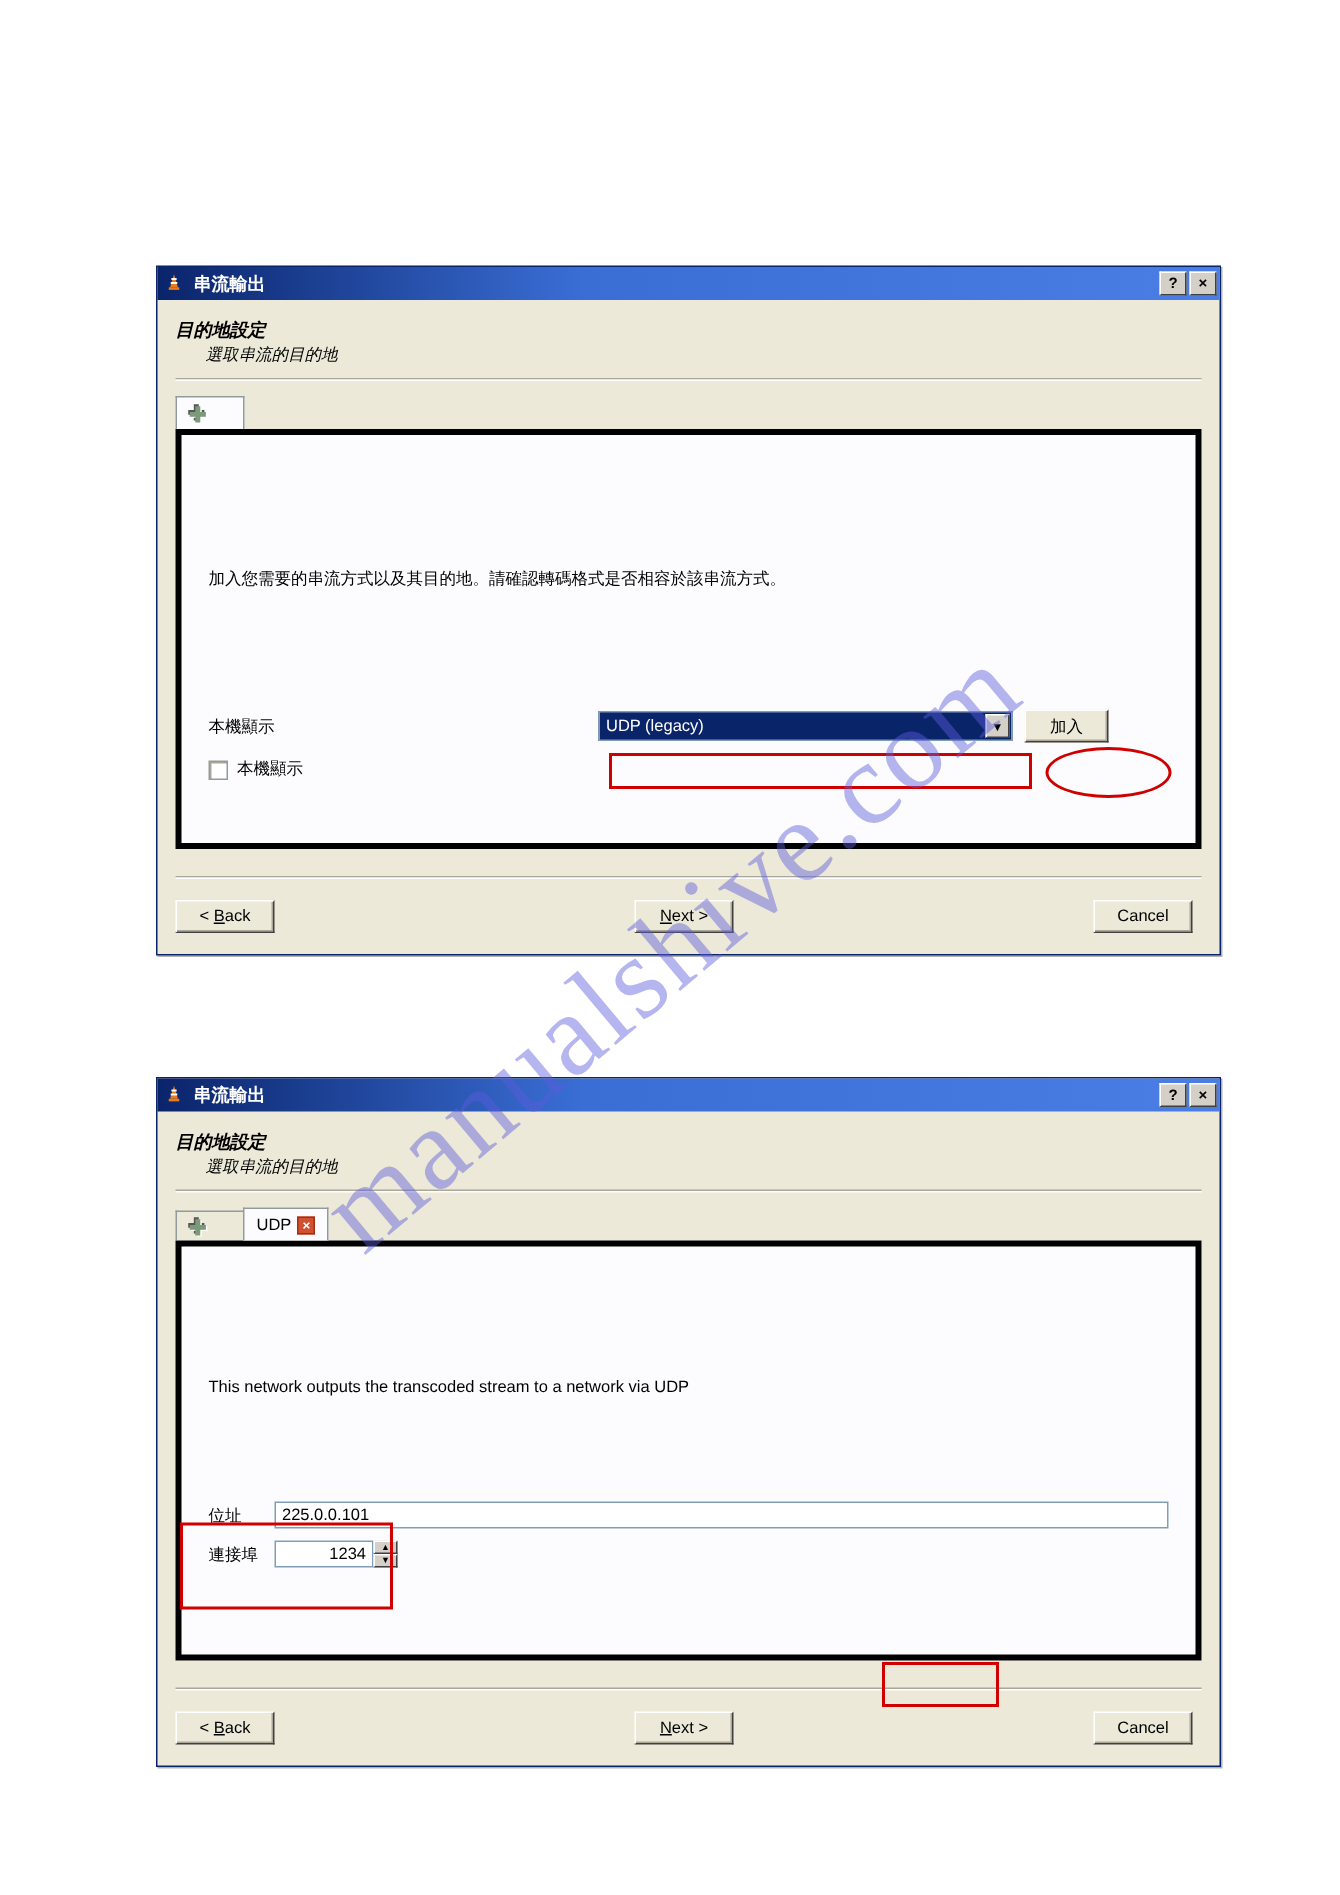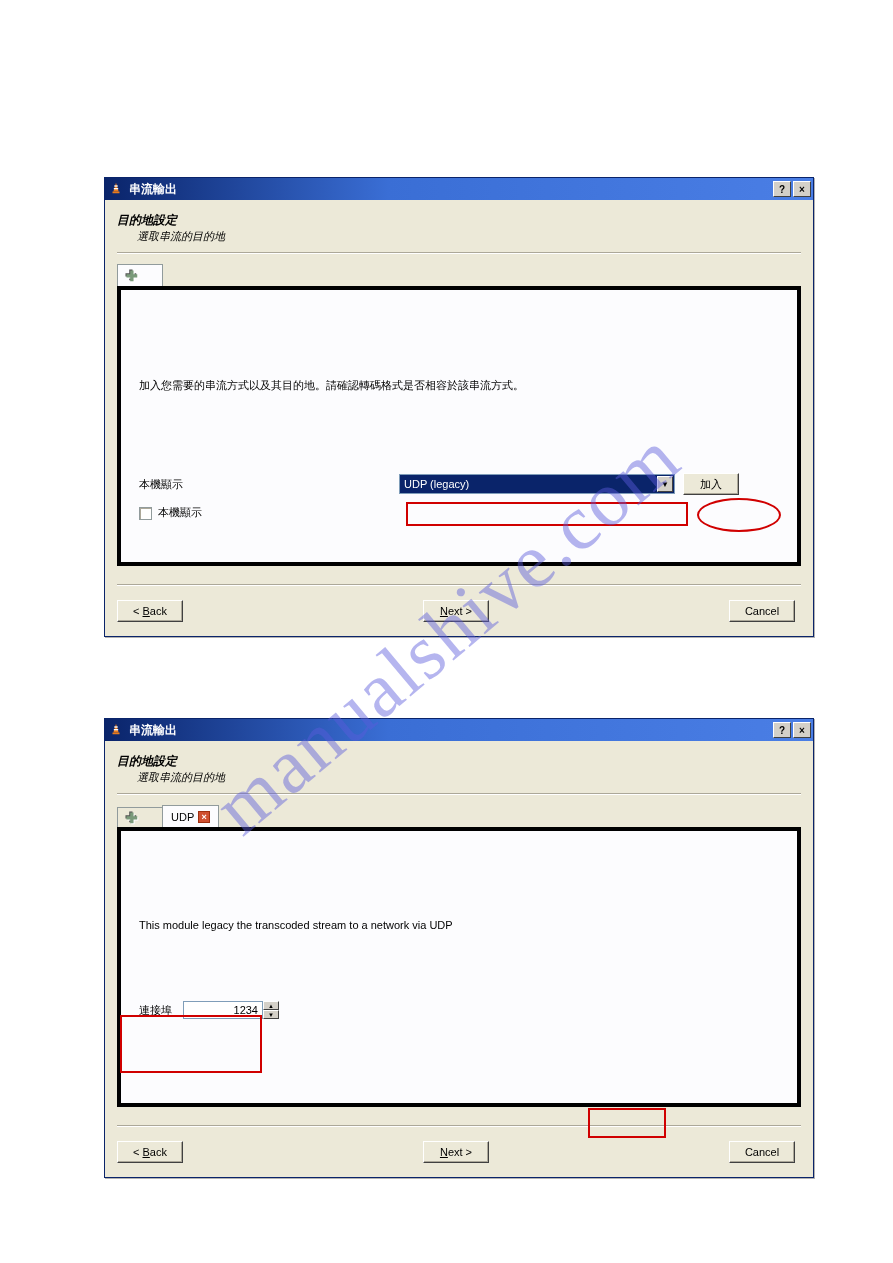--- a/index.html
+++ b/index.html
@@ -340,26 +340,30 @@
       <div class="tab-strip">
         <div class="tab">
           <span class="plus-icon">✚</span>
         </div>
         <div class="tab active">
           <span>UDP</span>
           <span class="x-icon">×</span>
         </div>
       </div>
       <div class="panel">
-        <div style="margin-top:70px; margin-bottom:70px; font-size:11px;">This module legacy the transcoded stream to a network via UDP</div>
-
+        <div style="margin-top:70px; margin-bottom:70px; font-size:11px;">This network outputs the transcoded stream to a network via UDP</div>
+
+        <div class="row">
+          <span class="row-label">位址</span>
+          <input class="text-input" style="flex: 1 1 0%;" value="225.0.0.101">
+        </div>
         <div class="row">
           <span class="row-label">連接埠</span>
           <div class="spinner">
-            <input class="text-input" style="width: 80px; text-align: right;" value="1234">
+            <input class="text-input" style="width: 66px; text-align: right;" value="1234">
             <div class="spinner-arrows">
               <div>▲</div>
               <div>▼</div>
             </div>
           </div>
         </div>
       </div>
     </div>
 
     <hr class="hr-line" style="margin-top:18px;">

